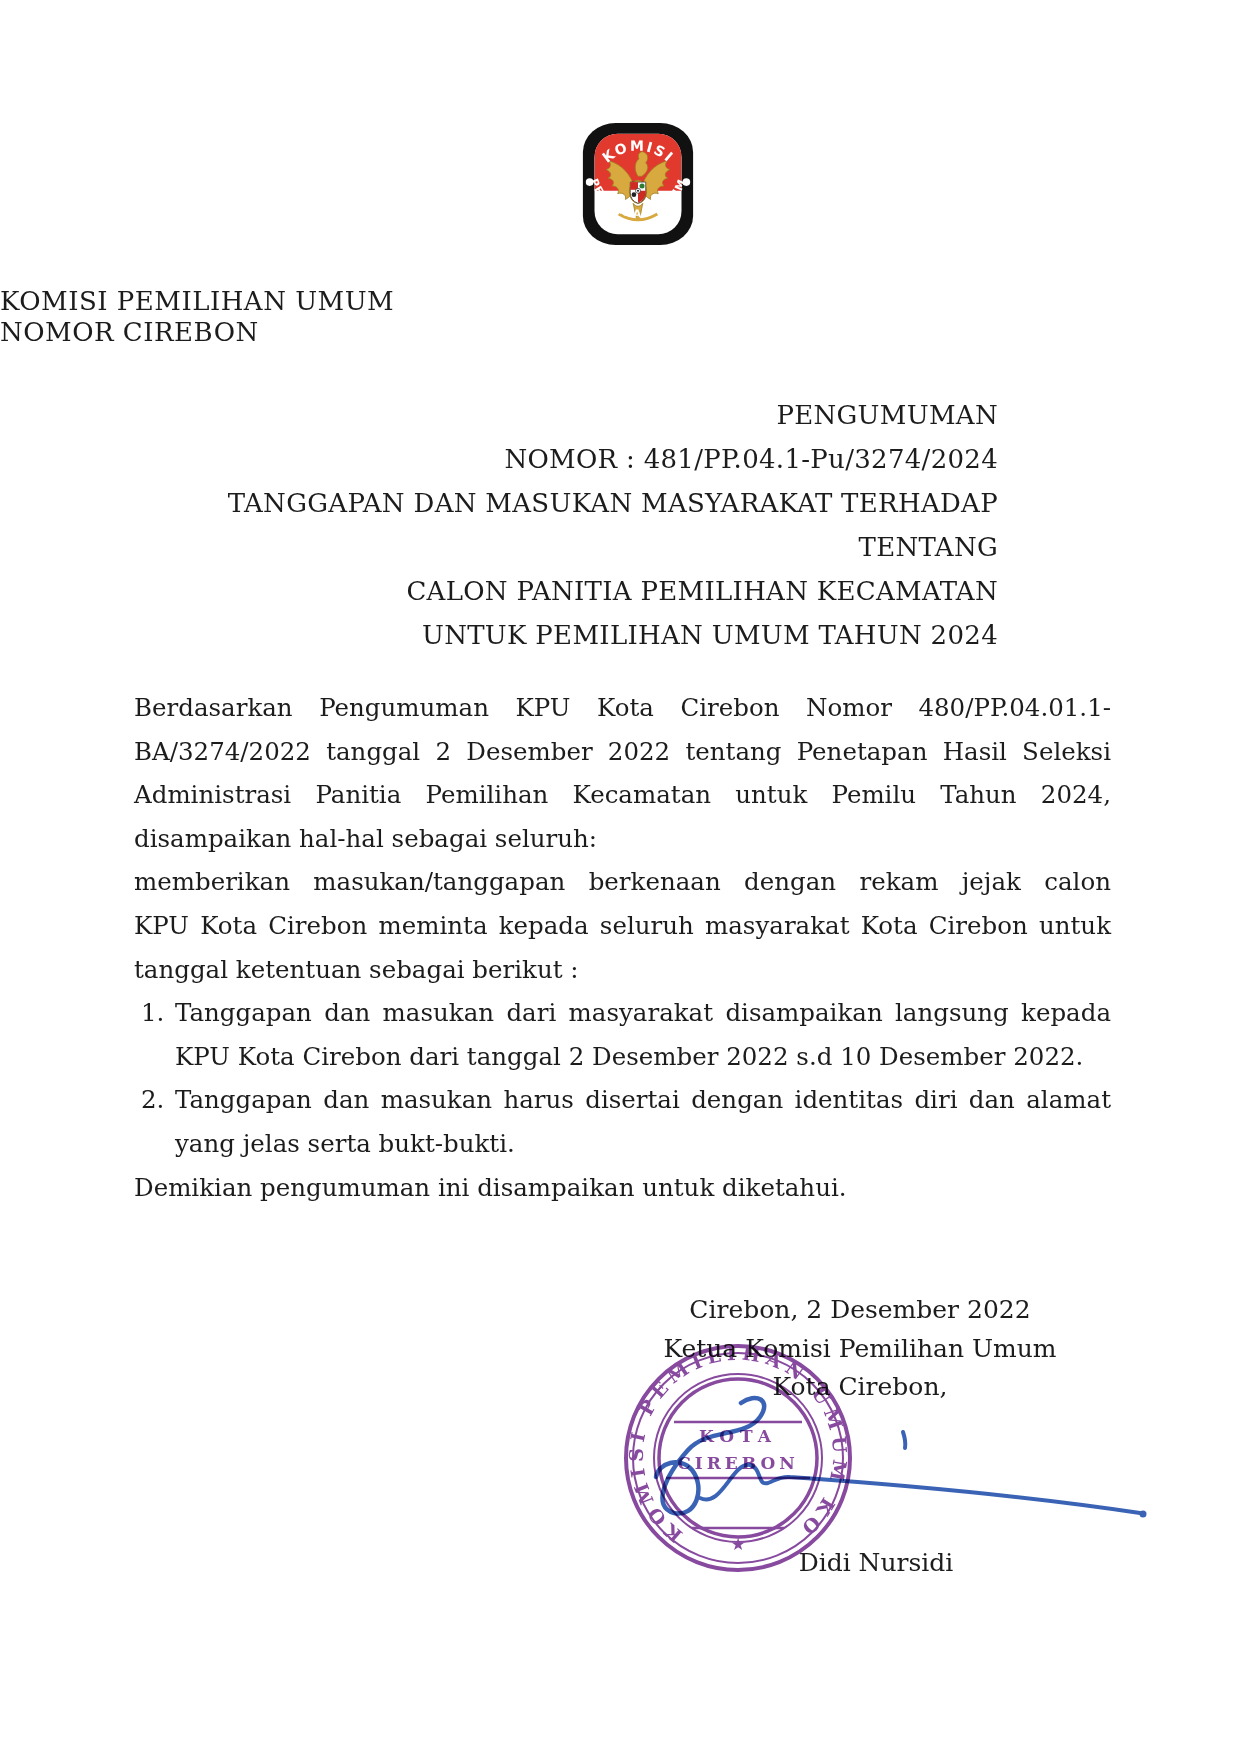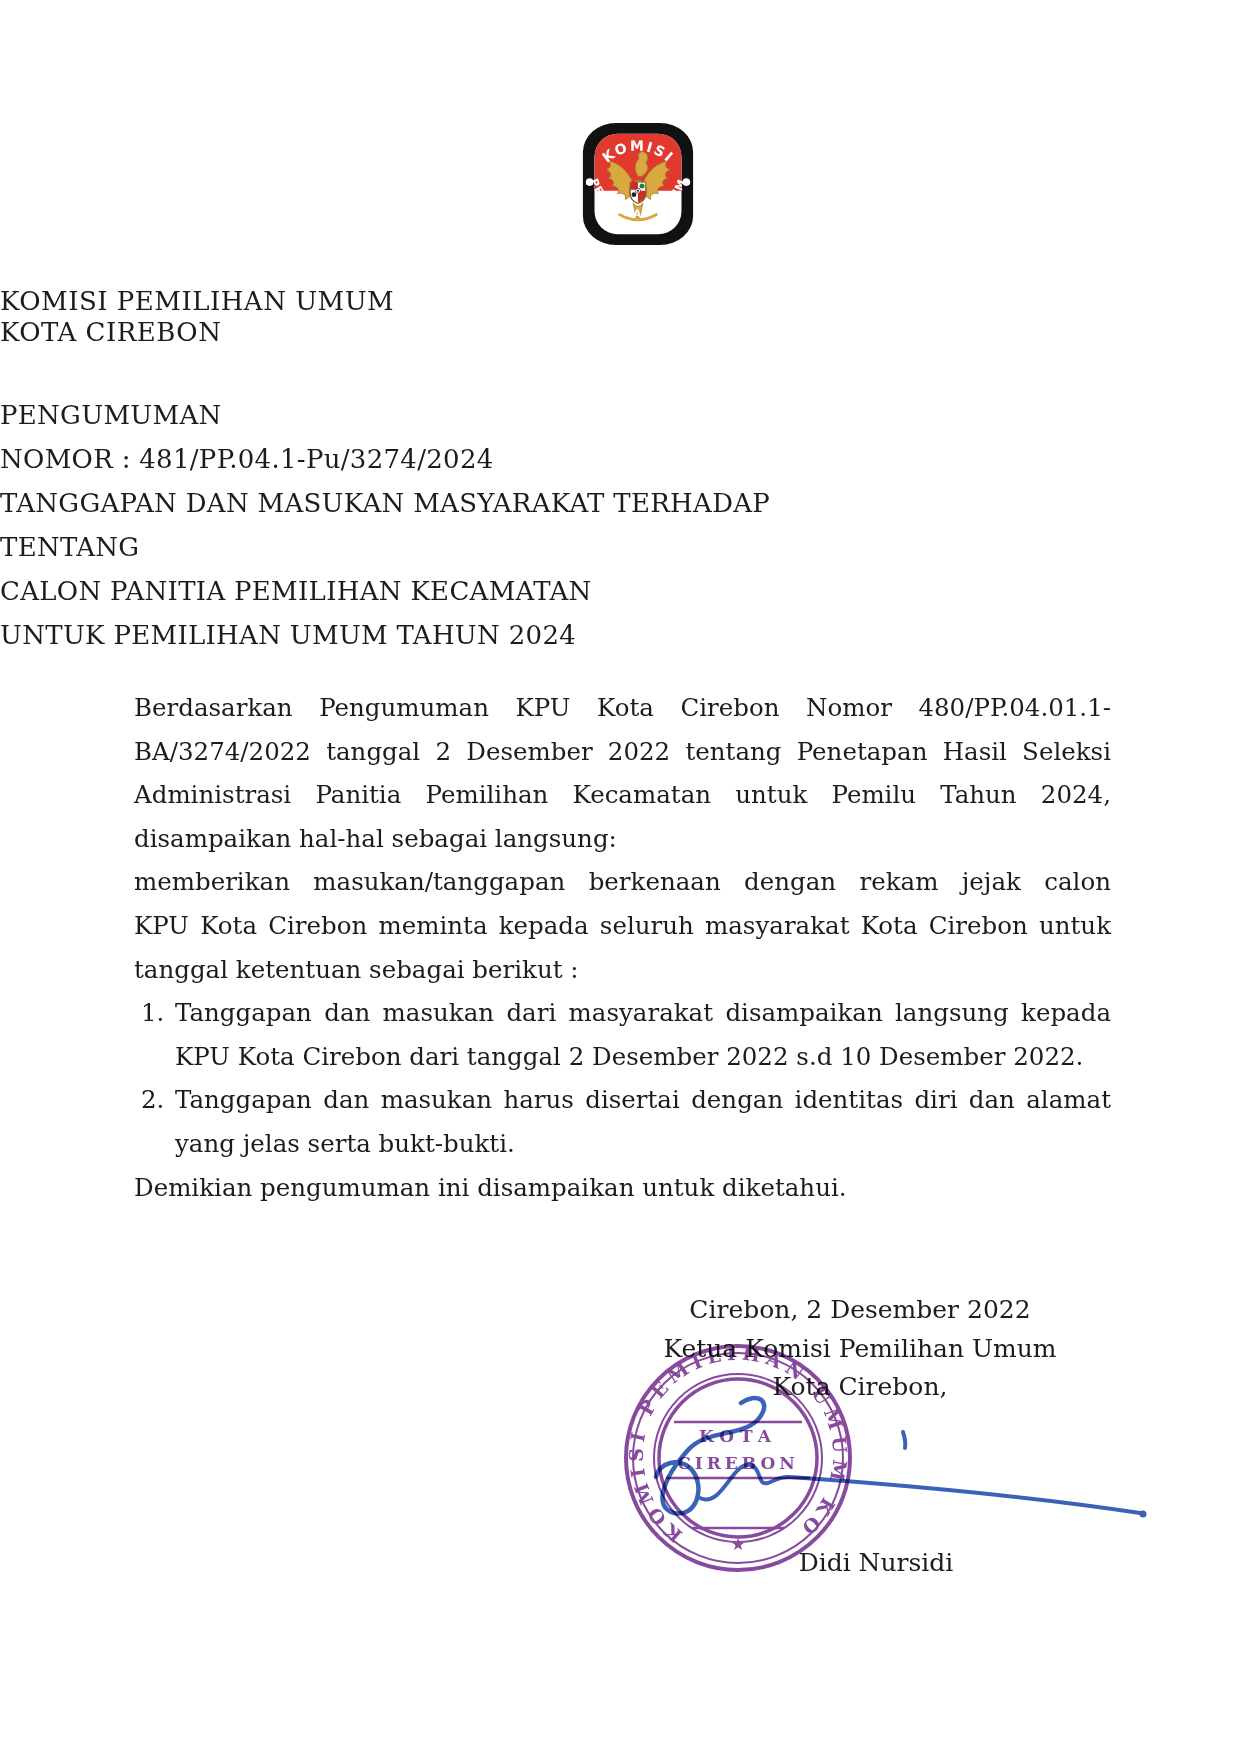--- a/index.html
+++ b/index.html
@@ -7,21 +7,21 @@
     position:relative;width:1241px;height:1755px;background:#ffffff;
     margin:0 auto;overflow:hidden;
     font-family:"DejaVu Serif","Liberation Serif",serif;
     color:#1c1c1c;
   }
   .abs{position:absolute;}
   
   .logo{left:580px;top:120px;width:116px;height:128px;}
   .letterhead{left:0;top:286px;width:1241px;font-size:26px;line-height:31px;letter-spacing:.5px;}
   
-  .titleblock{left:0;top:393px;width:998px;text-align:left;font-size:26px;line-height:44px;letter-spacing:.3px;}
+  .titleblock{left:0;top:393px;width:998px;text-align:right;font-size:26px;line-height:44px;letter-spacing:.3px;}
   
   .flow{left:134px;top:686px;width:977px;font-size:24.5px;line-height:43.6px;}
   .jl{text-align:justify;text-align-last:justify;white-space:normal;}
   .ll{text-align:left;}
   .li{position:relative;padding-left:41px;}
   .li .num{position:absolute;left:7px;top:0;line-height:43.6px;}
   
   .signoff{left:470px;top:1291px;width:780px;text-align:center;font-size:25px;line-height:38.5px;}
   .signername{left:676px;top:1548px;width:400px;text-align:center;font-size:25px;}
   .stamp{left:618px;top:1338px;width:240px;height:240px;mix-blend-mode:multiply;opacity:.92;}
@@ -66,38 +66,38 @@
     <text font-family="DejaVu Sans, Liberation Sans, sans-serif" font-size="14.5" font-weight="bold" fill="#ffffff" letter-spacing="2">
       <textPath href="#logoTopArc" startOffset="50%" text-anchor="middle">KOMISI</textPath>
     </text>
     <text font-family="DejaVu Sans, Liberation Sans, sans-serif" font-size="11" font-weight="bold" fill="#ffffff" letter-spacing="1.5">
       <textPath href="#logoBotArc" startOffset="50%" text-anchor="middle">PEMILIHAN UMUM</textPath>
     </text>
   </svg>
 
   <div class="abs letterhead">
     <div>KOMISI PEMILIHAN UMUM</div>
-    <div>KOTA CIREBON</div>
+    <div>NOMOR CIREBON</div>
   </div>
 
   <div class="abs titleblock">
     <div>PENGUMUMAN</div>
     <div>NOMOR : 481/PP.04.1-Pu/3274/2024</div>
     <div>TANGGAPAN DAN MASUKAN MASYARAKAT TERHADAP</div>
     <div>TENTANG</div>
     <div>CALON PANITIA PEMILIHAN KECAMATAN</div>
     <div>UNTUK PEMILIHAN UMUM TAHUN 2024</div>
   </div>
 
   <div class="abs flow">
     <div>
       <div class="jl">Berdasarkan Pengumuman KPU Kota Cirebon Nomor 480/PP.04.01.1-</div>
       <div class="jl">BA/3274/2022 tanggal 2 Desember 2022 tentang Penetapan Hasil Seleksi</div>
       <div class="jl">Administrasi Panitia Pemilihan Kecamatan untuk Pemilu Tahun 2024,</div>
-      <div class="ll">disampaikan hal-hal sebagai langsung:</div>
+      <div class="ll">disampaikan hal-hal sebagai seluruh:</div>
     </div>
     <div>
       <div class="jl">memberikan masukan/tanggapan berkenaan dengan rekam jejak calon</div>
       <div class="jl">KPU Kota Cirebon meminta kepada seluruh masyarakat Kota Cirebon untuk</div>
       <div class="ll">tanggal ketentuan sebagai berikut :</div>
     </div>
     <div class="li">
       <span class="num">1.</span>
       <div class="jl">Tanggapan dan masukan dari masyarakat disampaikan langsung kepada</div>
       <div class="ll">KPU Kota Cirebon dari tanggal 2 Desember 2022 s.d 10 Desember 2022.</div>

